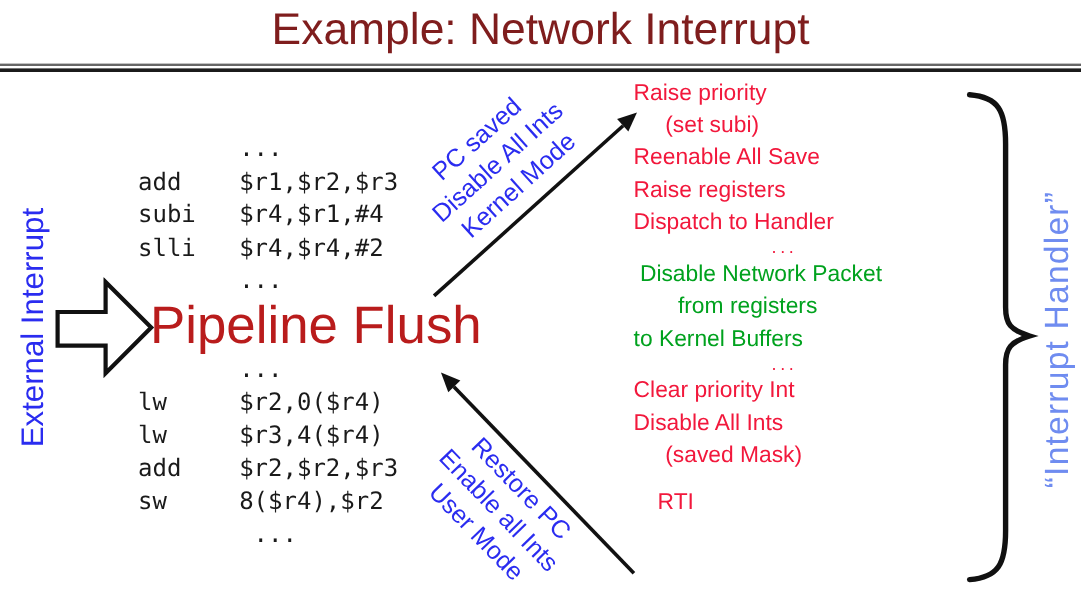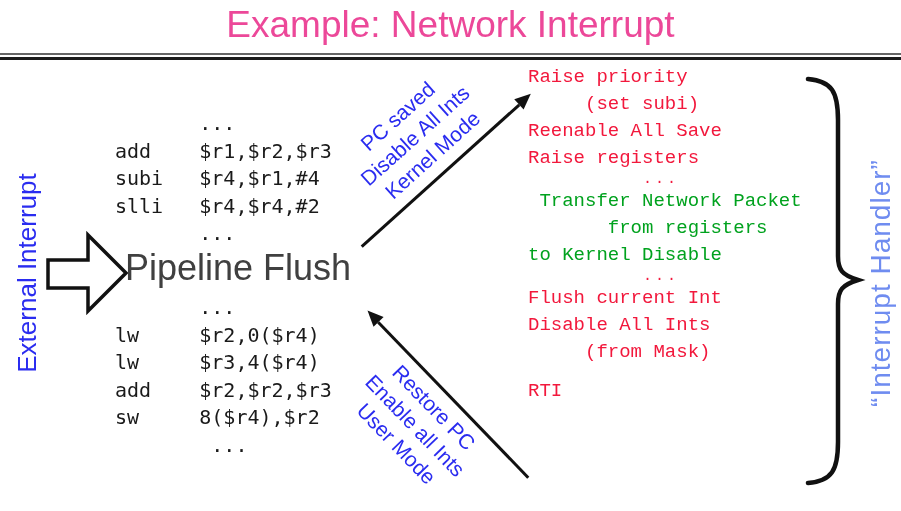--- a/index.html
+++ b/index.html
@@ -1,49 +1,49 @@
 <!DOCTYPE html>
 <html><head>
 <meta charset="utf-8">
 <style>
   html,body{margin:0;padding:0;background:#fff;}
   .stage{position:relative;width:901px;height:511px;background:#ffffff;overflow:hidden;
          font-family:"Liberation Sans",sans-serif;}
   .title{position:absolute;top:4px;left:0;width:100%;text-align:center;
-         font-size:37px;font-weight:500;color:#ec4899;}
+         font-size:37px;font-weight:500;color:#7f1d1d;}
   .rule1{position:absolute;top:53px;left:0;width:901px;height:2px;background:#666;}
   .rule2{position:absolute;top:57px;left:0;width:901px;height:3px;background:#1b1b1b;}
   .vlabel{position:absolute;text-align:center;white-space:nowrap;color:#2a2cf0;}
   .ext-label{width:270px;height:30px;left:-108px;top:258px;font-size:26px;
              transform:rotate(-90deg);}
   .hnd-label{width:400px;height:32px;left:681px;top:267px;font-size:28px;color:#6f8cf0;
              letter-spacing:1px;transform:rotate(-90deg);}
   .codeblock{position:absolute;left:115px;font-family:"DejaVu Sans Mono",monospace;
              font-size:20px;line-height:27.5px;color:#1a1a1a;white-space:pre;margin:0;}
   .code-upper{top:110px;}
   .code-lower{top:294px;}
-  .pipeline{position:absolute;left:125px;top:247px;font-size:36px;color:#404040;white-space:nowrap;}
+  .pipeline{position:absolute;left:125px;top:247px;font-size:44px;color:#b91c1c;white-space:nowrap;}
   .arrowgrp{position:absolute;display:flex;flex-direction:column;}
   .grp-save{left:306px;top:95px;width:228px;transform:rotate(-42deg);}
   .grp-restore{left:304px;top:375px;width:232px;transform:rotate(46deg);}
   .alabel{font-size:21px;line-height:26px;color:#2a2cf0;text-align:center;white-space:nowrap;}
   .arrowrow{display:flex;align-items:center;height:14px;}
   .ashaft{flex:1;height:3px;background:#111;}
   .ahead-r{width:0;height:0;border-left:16px solid #111;
            border-top:7px solid transparent;border-bottom:7px solid transparent;}
   .ahead-l{width:0;height:0;border-right:16px solid #111;
            border-top:7px solid transparent;border-bottom:7px solid transparent;}
   .blockarrow{position:absolute;left:44px;top:231px;}
-  .handler{position:absolute;left:528px;top:64px;font-family:Liberation Mono, monospace;
+  .handler{position:absolute;left:528px;top:64px;font-family:Liberation Sans, sans-serif;
            font-size:19px;line-height:27px;}
   .hline{white-space:pre;}
   .red{color:#f2183c;}
   .green{color:#00a21e;}
   .dots{font-size:15px;line-height:16px;padding-left:115px;letter-spacing:3px;}
-  .gap{margin-top:12px;}
+  .gap{margin-top:12px;margin-left:20px;}
   .brace{position:absolute;left:800px;top:74px;}
 </style>
 </head>
 <body>
 
 <div class="stage">
 
   <div class="title">Example: Network Interrupt</div>
   <div class="rule1"></div>
   <div class="rule2"></div>
@@ -87,28 +87,29 @@
     <div class="alabel">Restore PC</div>
     <div class="alabel">Enable all Ints</div>
     <div class="alabel">User Mode</div>
   </div>
 
   <div class="handler">
     <div class="hline red">Raise priority</div>
     <div class="hline red">     (set subi)</div>
     <div class="hline red">Reenable All Save</div>
     <div class="hline red">Raise registers</div>
+    <div class="hline red">Dispatch to Handler</div>
     <div class="hline red dots">...</div>
-    <div class="hline green"> Transfer Network Packet</div>
+    <div class="hline green"> Disable Network Packet</div>
     <div class="hline green">       from registers</div>
-    <div class="hline green">to Kernel Disable</div>
+    <div class="hline green">to Kernel Buffers</div>
     <div class="hline red dots">...</div>
-    <div class="hline red">Flush current Int</div>
+    <div class="hline red">Clear priority Int</div>
     <div class="hline red">Disable All Ints</div>
-    <div class="hline red">     (from Mask)</div>
+    <div class="hline red">     (saved Mask)</div>
     <div class="hline red gap">RTI</div>
   </div>
 
   <svg class="brace" width="66" height="420" viewBox="0 0 66 420">
     <path d="M8,5 C32,7 38,18 38,46 L38,182 C38,196 42,201 58,206 C42,211 38,216 38,230 L38,368 C38,396 32,407 8,409" fill="none" stroke="#111111" stroke-width="4.5" stroke-linecap="round"></path>
   </svg>
 
   <div class="vlabel hnd-label">“Interrupt Handler”</div>
 
 </div>

